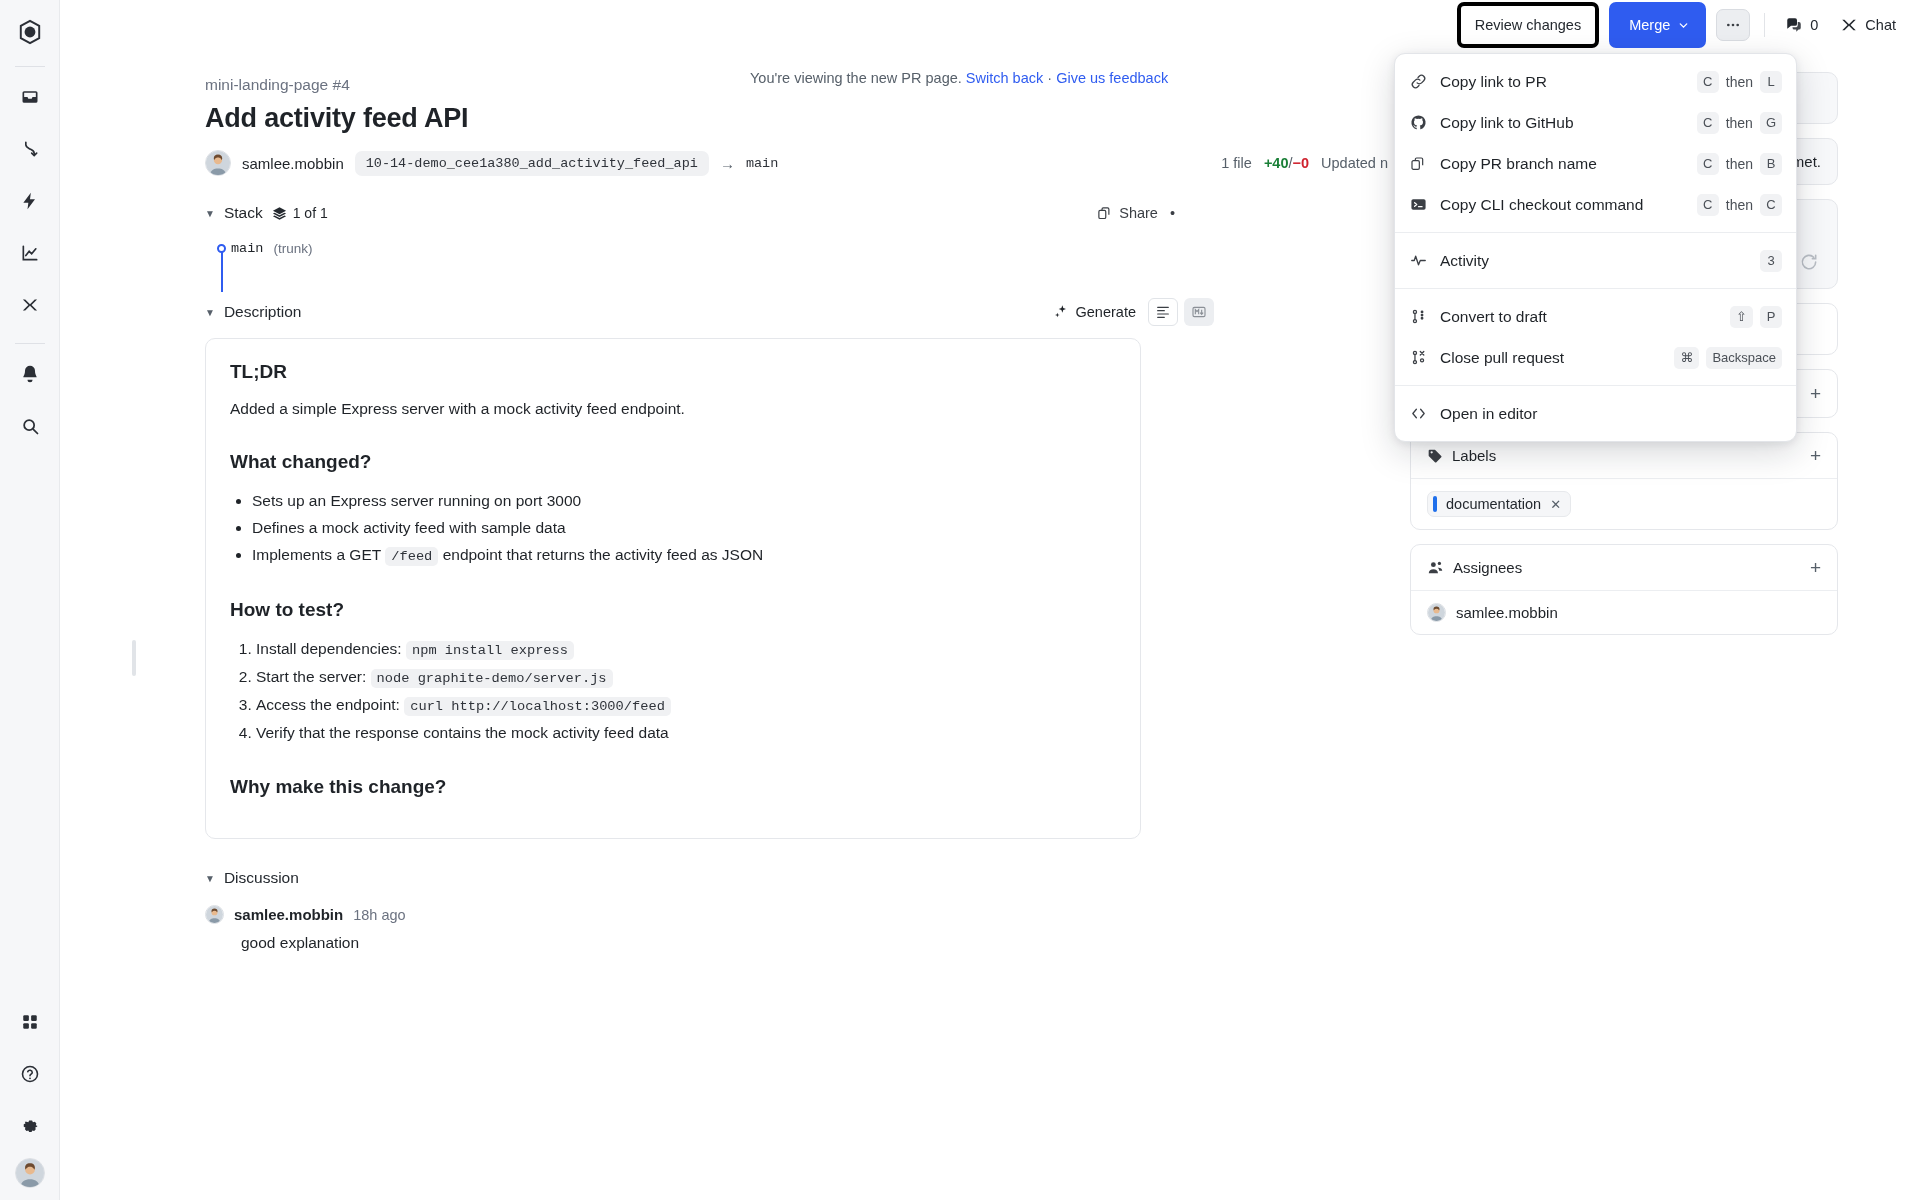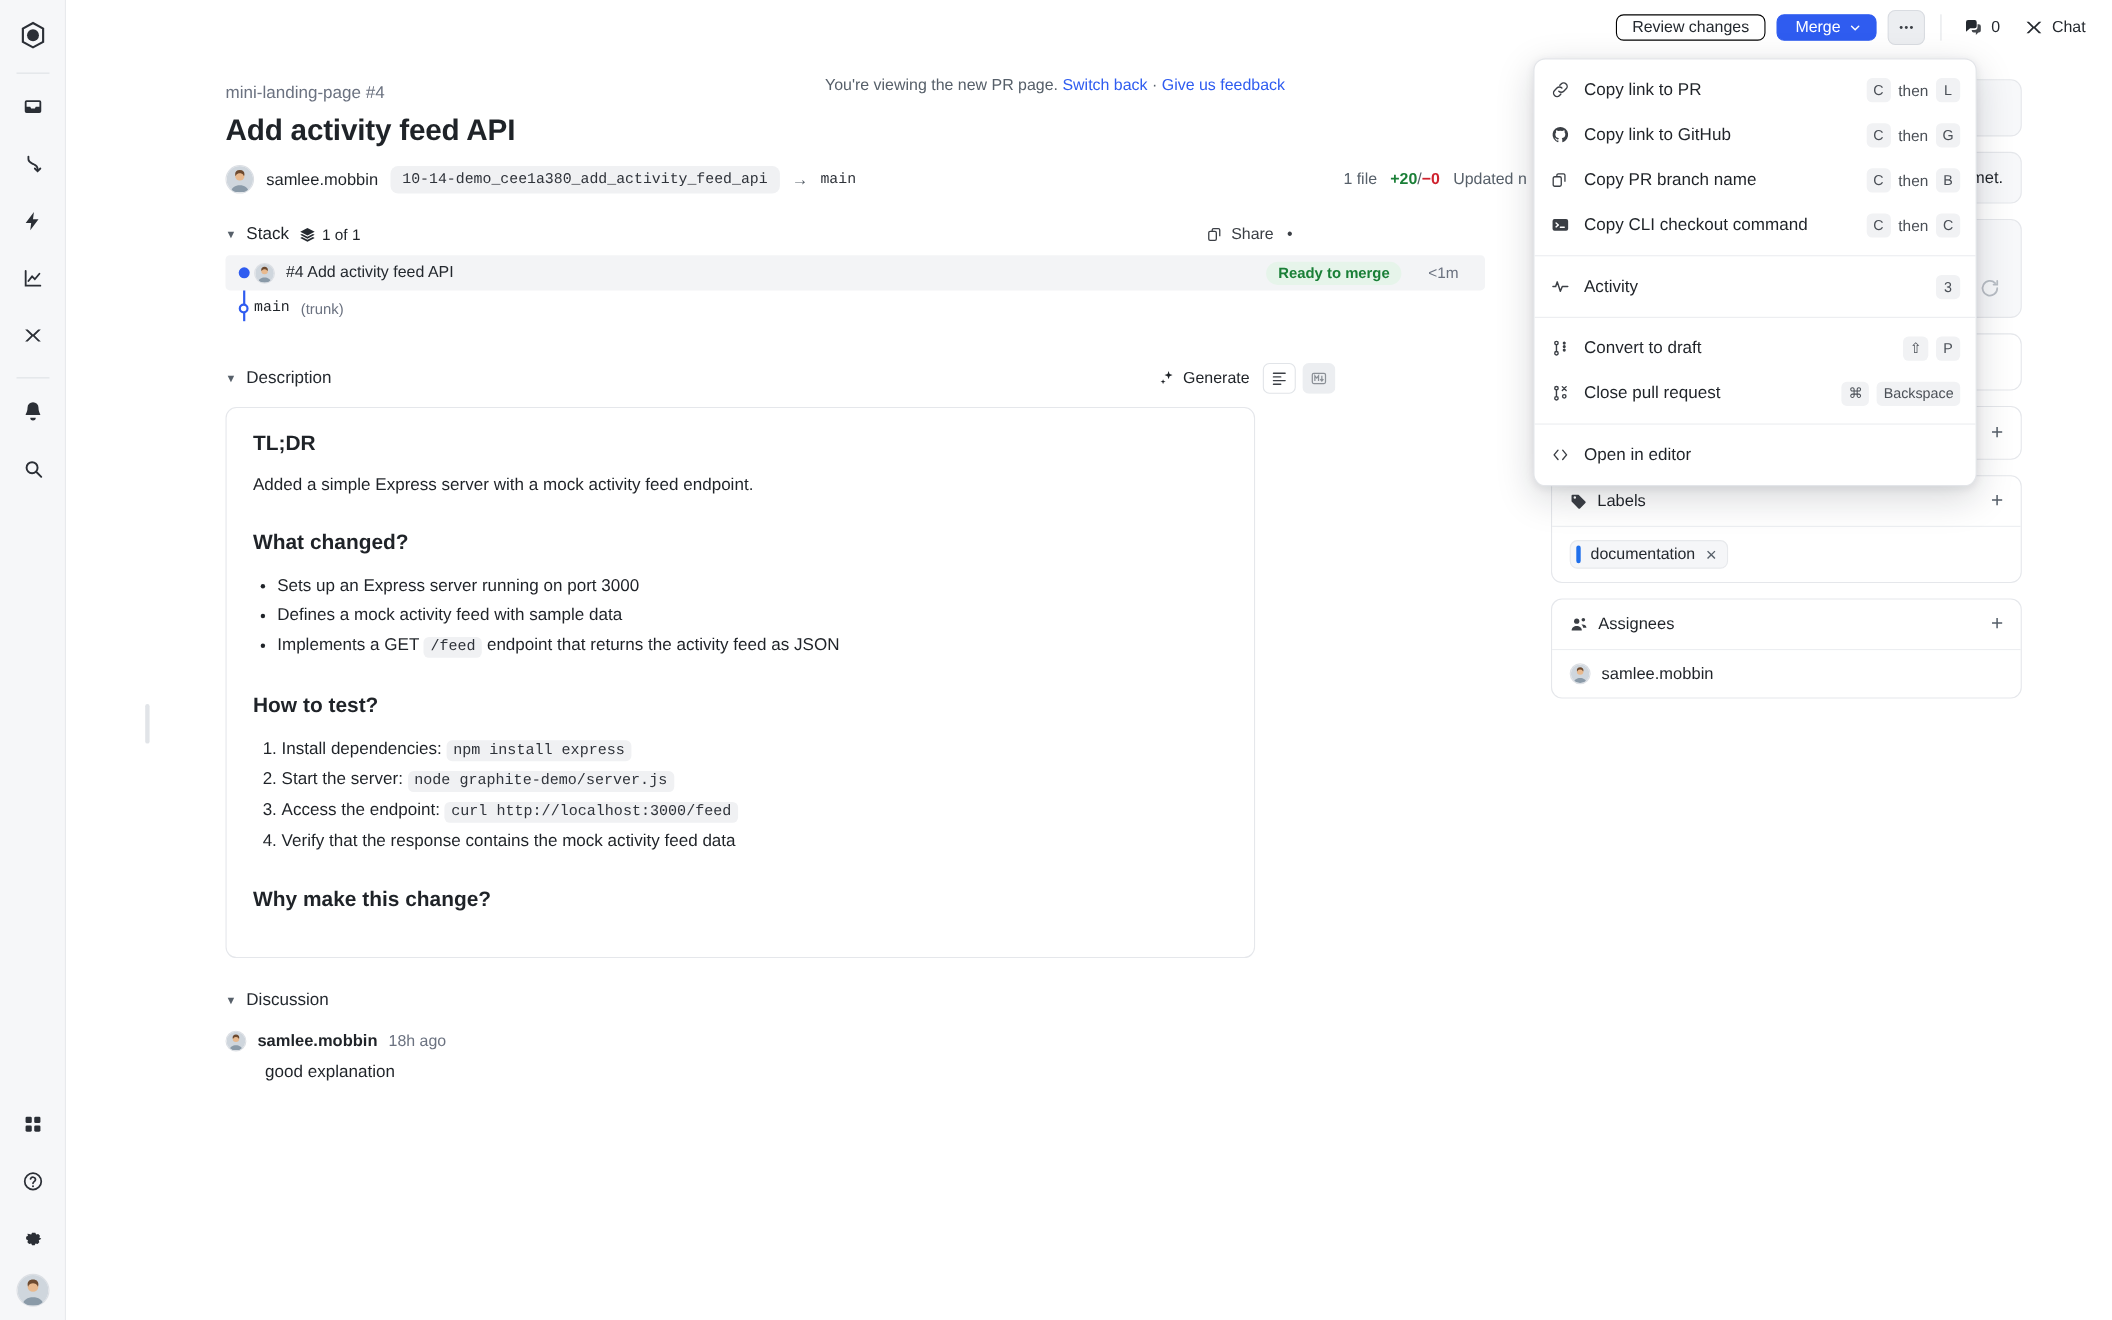--- a/index.html
+++ b/index.html
@@ -38,23 +38,23 @@
   .main-wrap { position: relative; flex: 1; height: 1200px; overflow: hidden; }
 
   
   .topbar {
     position: absolute; top: 0; left: 0; right: 0; height: 50px;
     display: flex; align-items: center; justify-content: flex-end;
     padding: 0 18px; gap: 10px;
     background: #fff;
   }
   .btn {
-    height: 24px; padding: 0 14px; border-radius: 7px;
+    height: 46px; padding: 0 14px; border-radius: 7px;
     font-size: 14.5px; display: inline-flex; align-items: center; gap: 7px;
-    cursor: pointer; white-space: nowrap; border: 1px solid #000000;
+    cursor: pointer; white-space: nowrap; border: 4px solid #000000;
     background: #fff; color: #24292f;
   }
   .btn-primary { background: #2f5cf0; border-color: #2f5cf0; color: #fff; padding: 0 12px 0 16px; font-weight: 500; }
   .btn-icon {
     width: 34px; height: 32px; border-radius: 7px; border: 1px solid #d9dce1;
     background: #eceef1; display: inline-flex; align-items: center; justify-content: center;
     cursor: pointer; color: #3b3f45; font-size: 16px; letter-spacing: 1px;
   }
   .divider-v { width: 1px; height: 24px; background: #e2e4e8; margin: 0 4px; }
   .topbar-link {
@@ -345,21 +345,21 @@
                 <path d="M20 6c5 0 7 3 7 6s-1 3-1 3-1-4-6-4-6 4-6 4-1 0-1-3 2-6 7-6z" fill="#6d4a2f"></path>
                 <path d="M6 40c1.5-8 7-11 14-11s12.5 3 14 11z" fill="#8a9aa8"></path>
               </svg>
           </div>
           <div class="author">samlee.mobbin</div>
           <div class="branch-chip">10-14-demo_cee1a380_add_activity_feed_api</div>
           <div class="arrow-gray">→</div>
           <div class="base-branch">main</div>
           <div class="meta-right">
             <span>1 file</span>
-            <span><span class="add">+20</span><span>/</span><span class="del">−0</span></span>
+            <span><span class="add">+40</span><span>/</span><span class="del">−0</span></span>
             <span>Updated n</span>
           </div>
         </div>
 
         <div class="section-head">
           <span class="caret">▼</span>
           <span>Stack</span>
           <span class="stack-count">
             <svg width="15" height="15" viewBox="0 0 24 24" fill="#24292f">
                 <path d="M12 2 1.5 7.5 12 13l10.5-5.5z"></path>
@@ -375,34 +375,20 @@
                   <path d="M8 7V5a2 2 0 0 1 2-2h7a2 2 0 0 1 2 2v9"></path>
                 </svg>
               <span>Share</span>
             </span>
             <span>•</span>
           </span>
         </div>
 
         <div class="stack-list">
           <div class="stack-line"></div>
-          <div class="stack-row active">
-            <span class="node filled"></span>
-            <div class="av sm">
-              <svg class="av-img" viewBox="0 0 40 40">
-                  <rect width="40" height="40" fill="#cfd6dd"></rect>
-                  <circle cx="20" cy="15" r="7" fill="#e8b98e"></circle>
-                  <path d="M20 6c5 0 7 3 7 6s-1 3-1 3-1-4-6-4-6 4-6 4-1 0-1-3 2-6 7-6z" fill="#6d4a2f"></path>
-                  <path d="M6 40c1.5-8 7-11 14-11s12.5 3 14 11z" fill="#8a9aa8"></path>
-                </svg>
-            </div>
-            <span>#4 Add activity feed API</span>
-            <span class="ready-badge">Ready to merge</span>
-            <span class="stack-time">&lt;1m</span>
-          </div>
           <div class="stack-row">
             <span class="node hollow"></span>
             <span class="trunk">main</span>
             <span class="trunk" style="color:#6b7280;font-family:'Liberation Sans',sans-serif;">(trunk)</span>
           </div>
         </div>
 
         <div class="desc-head">
           <span class="caret">▼</span>
           <span>Description</span>

